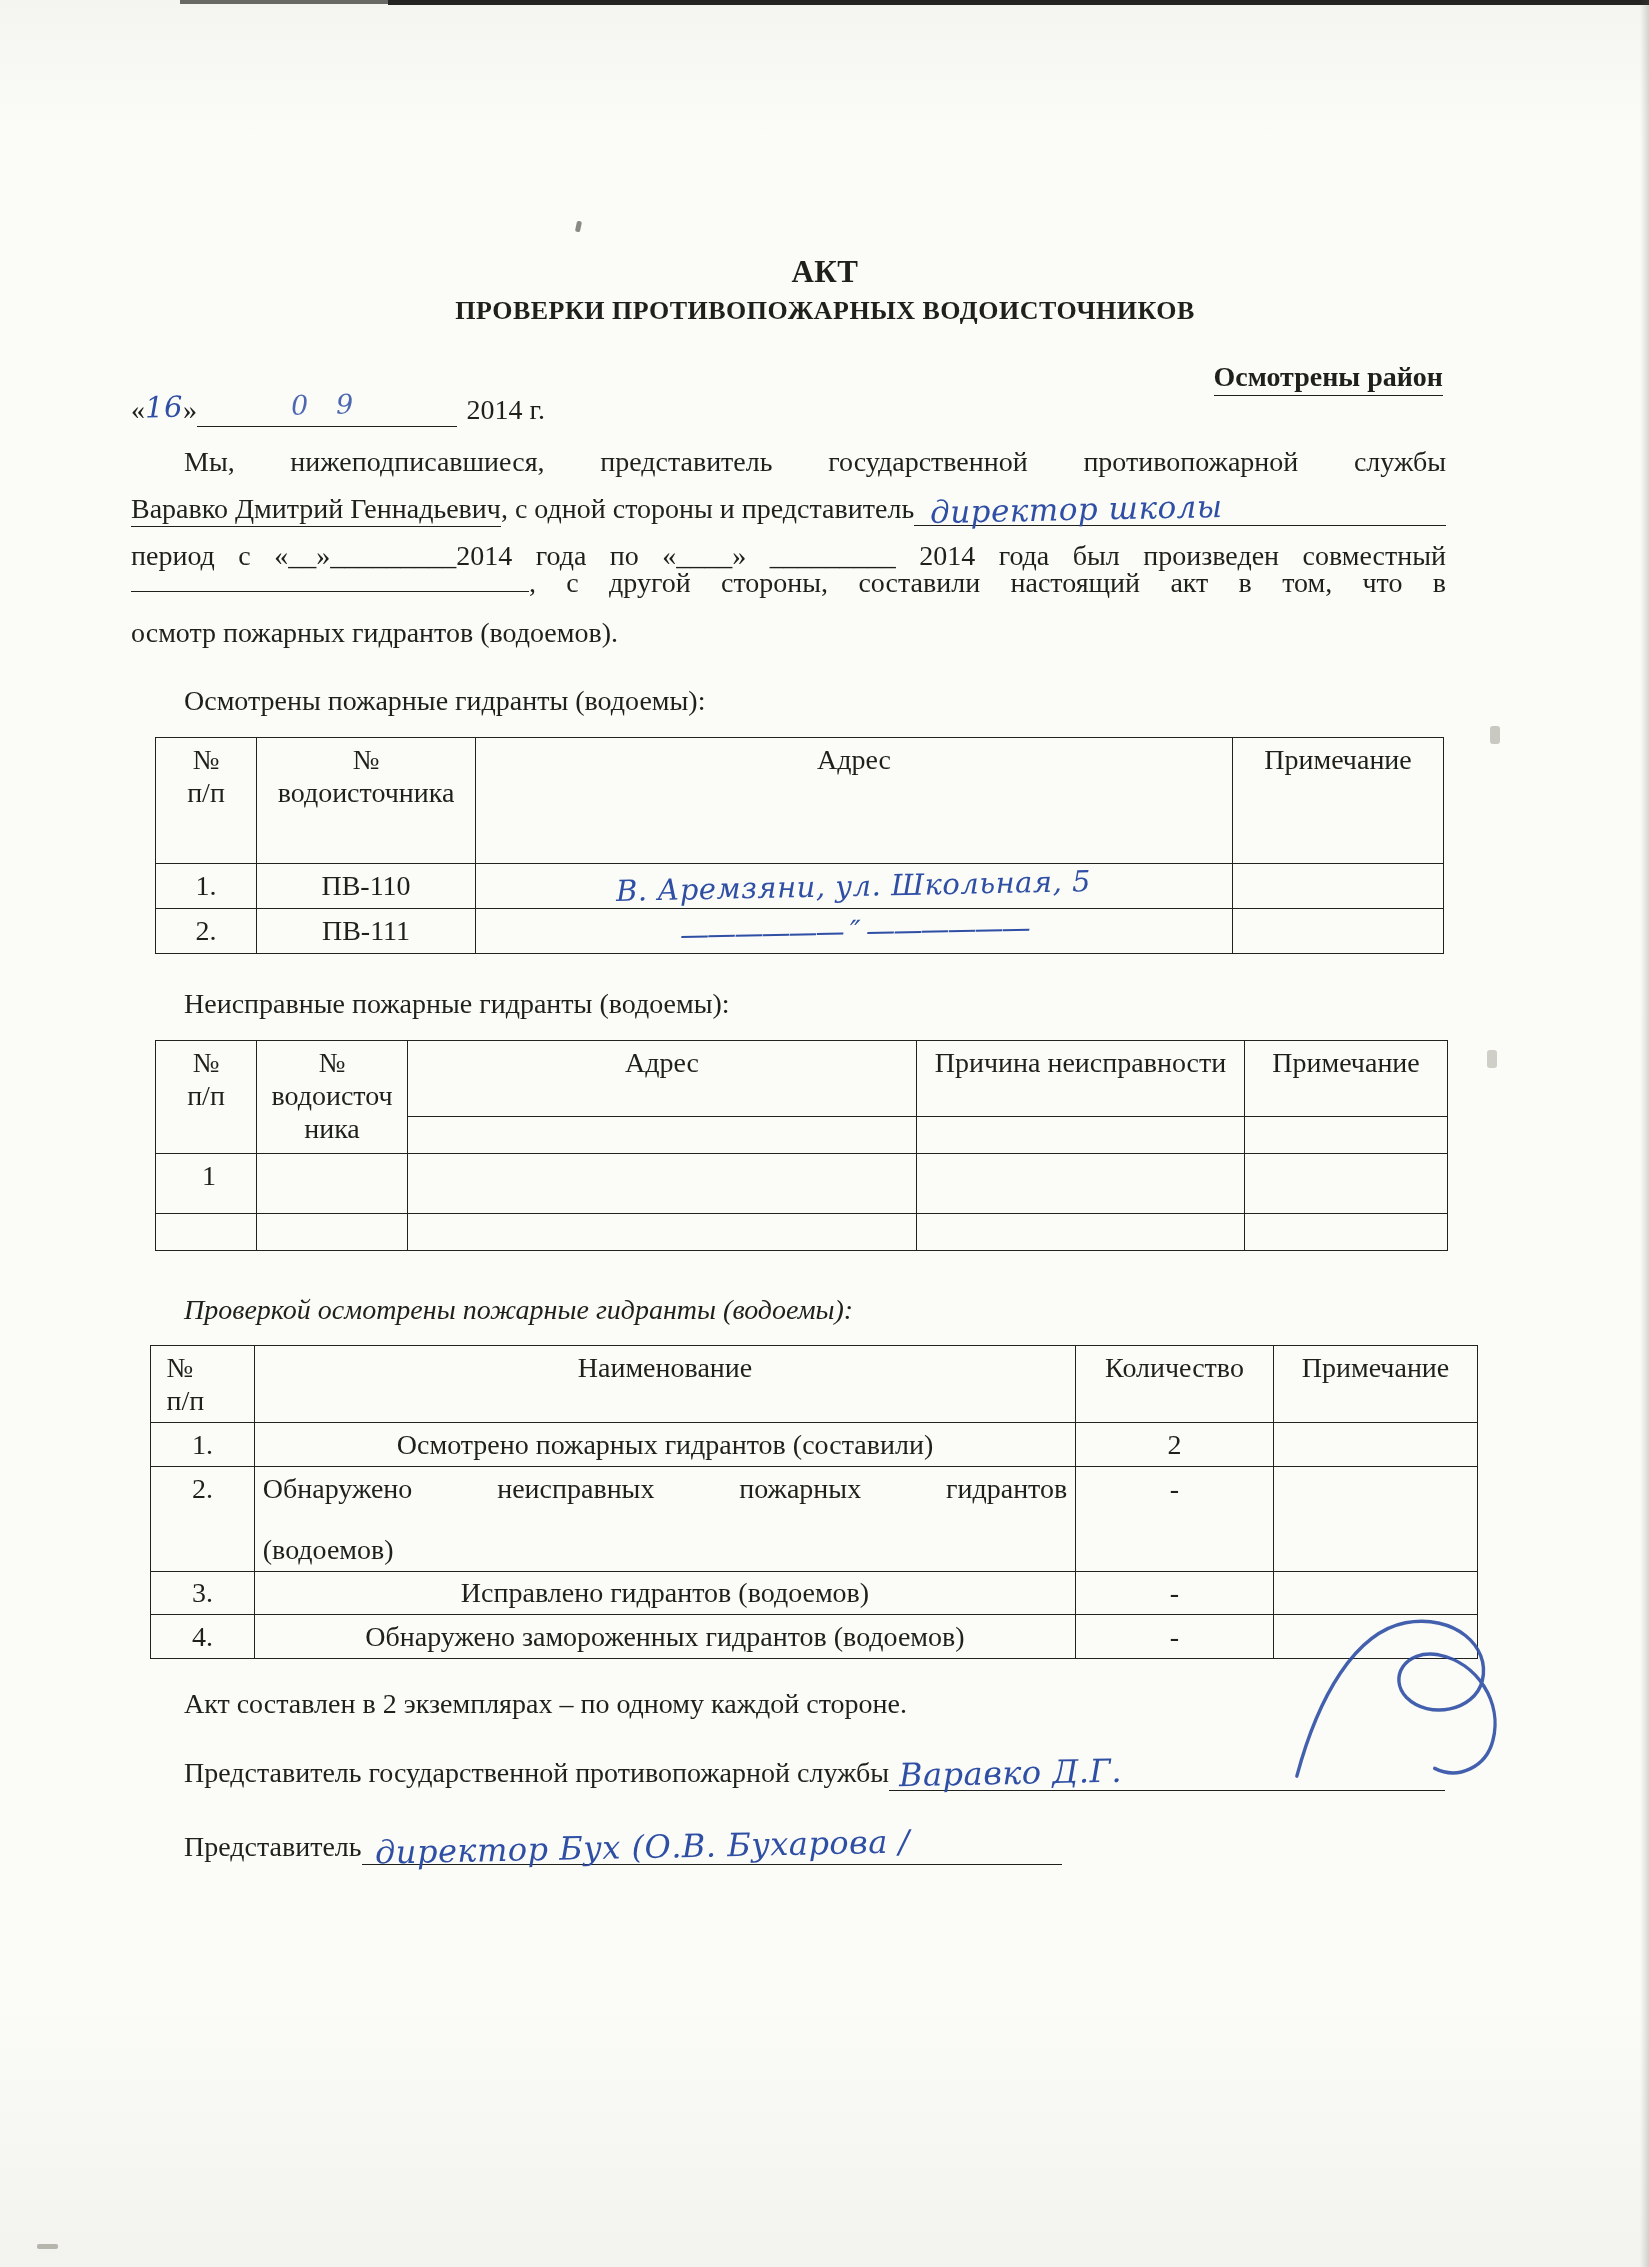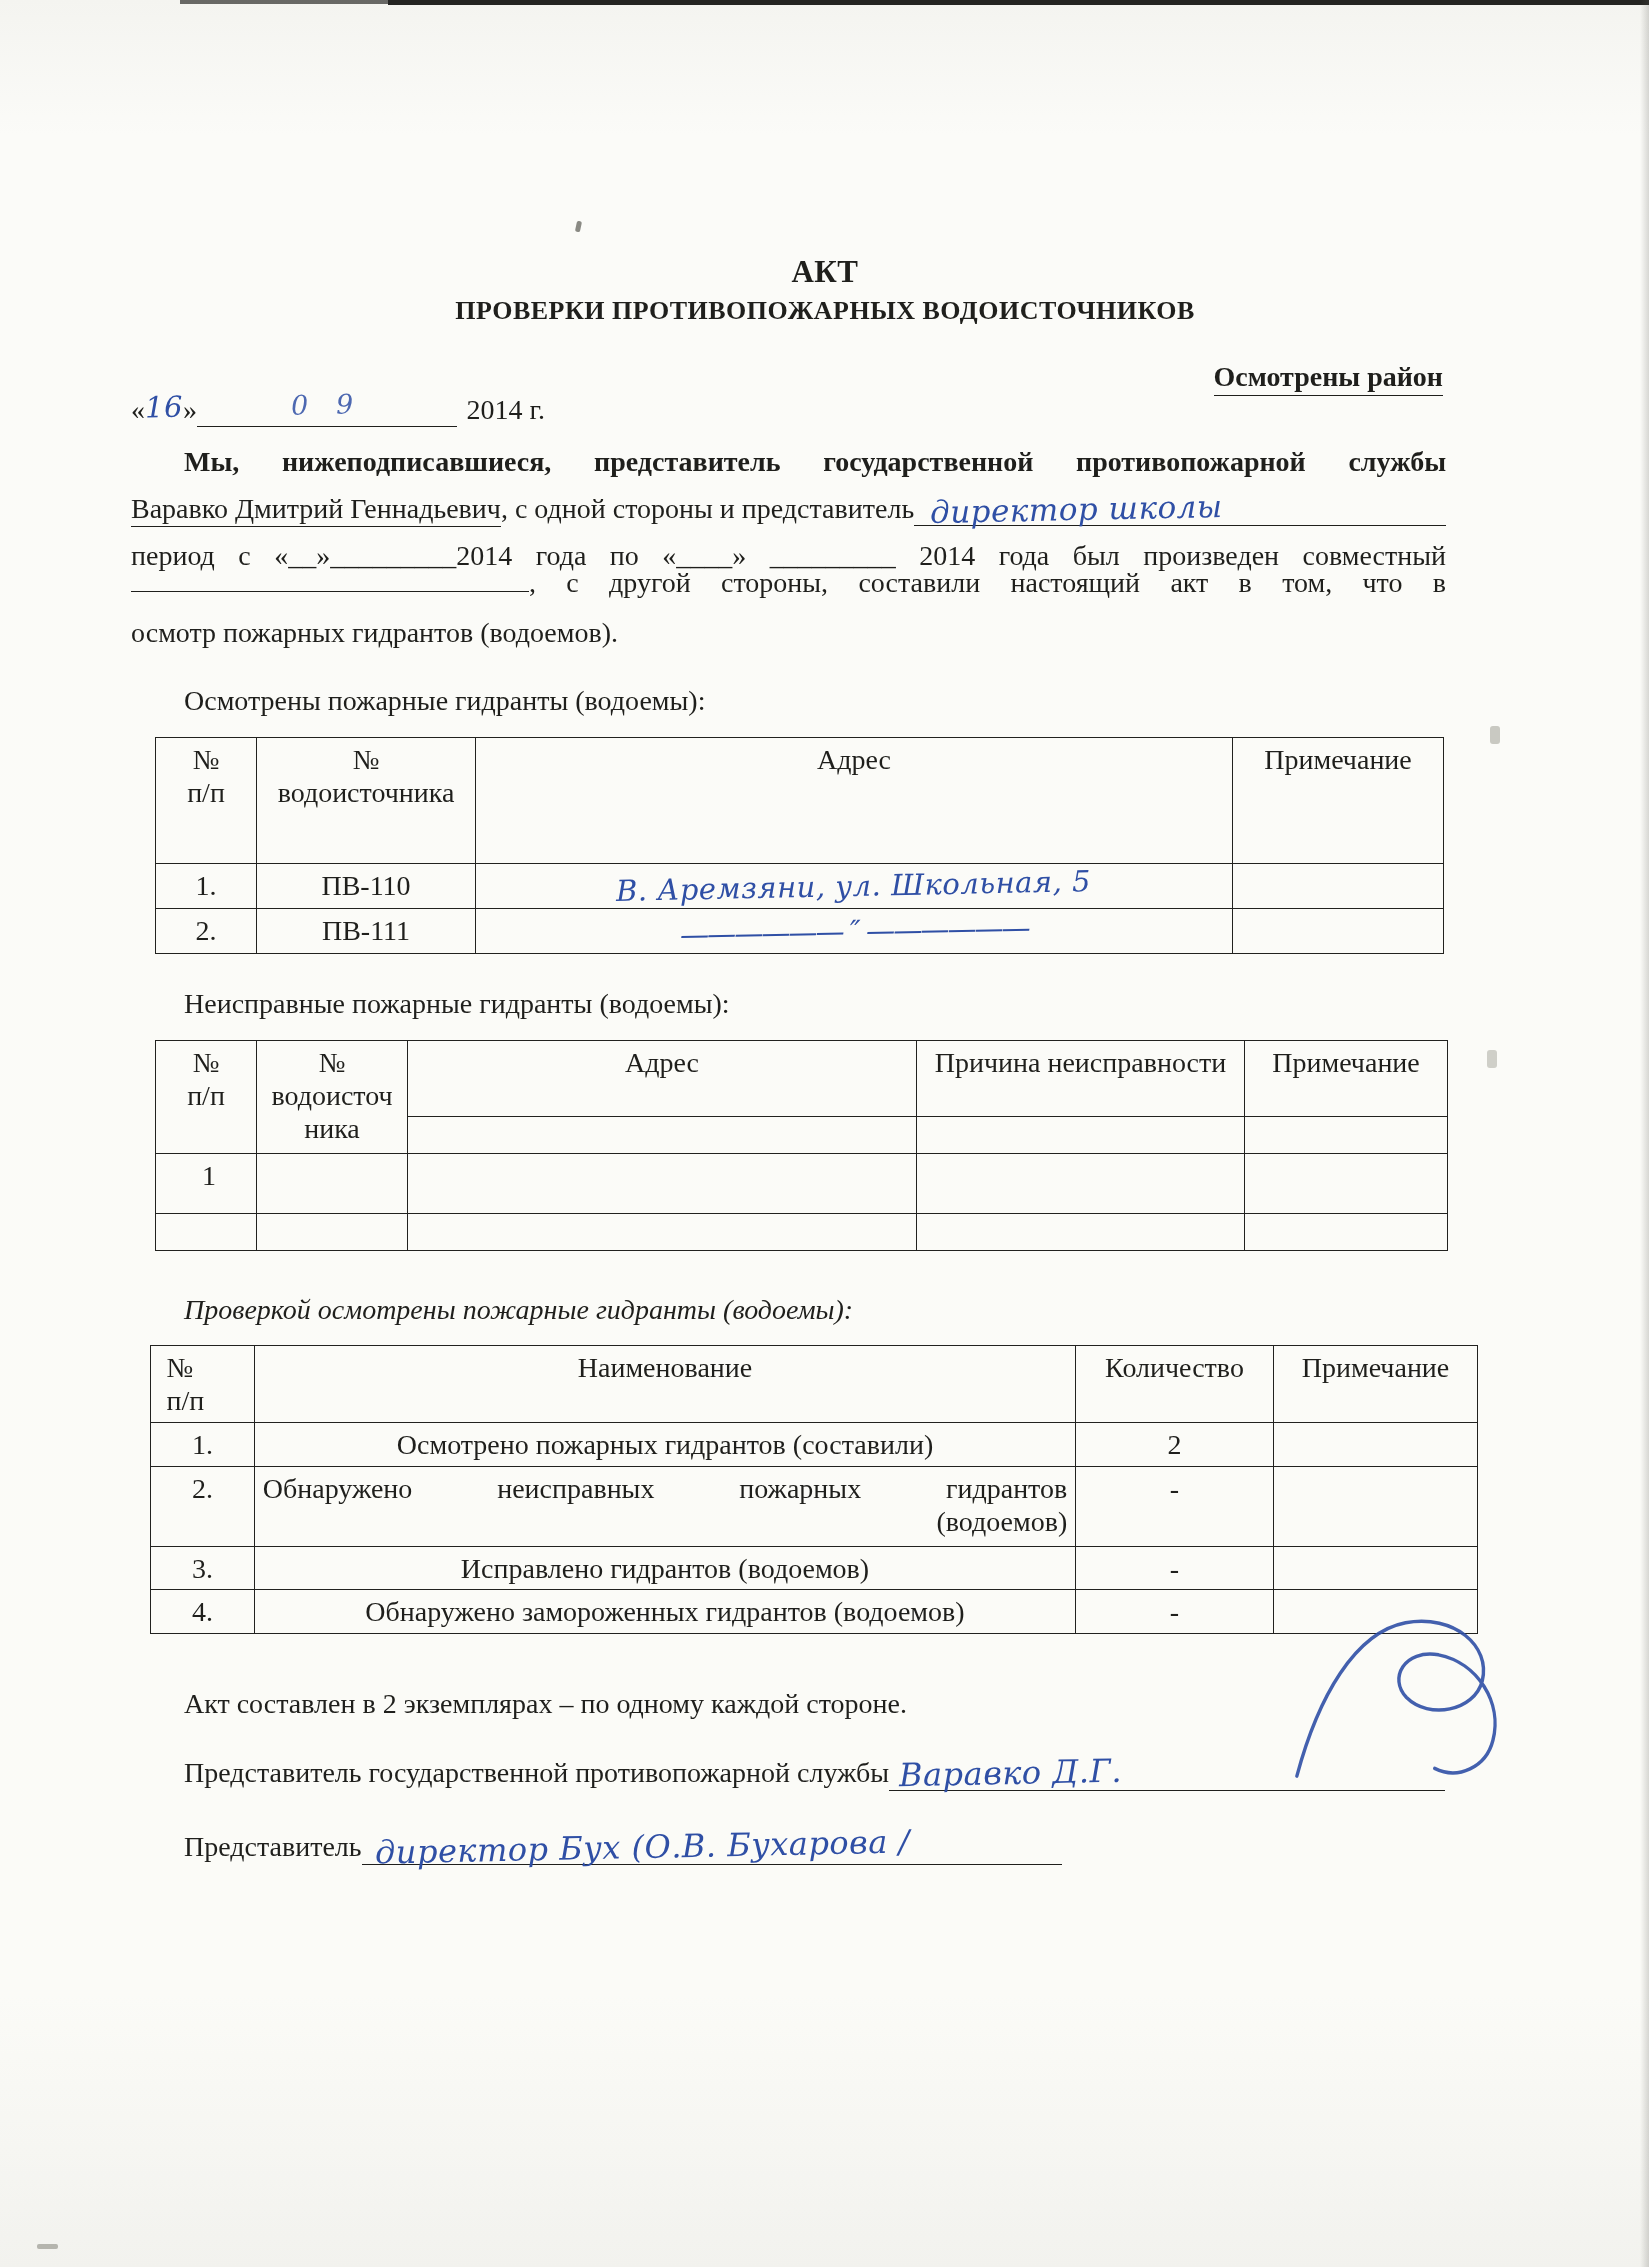--- a/index.html
+++ b/index.html
@@ -75,21 +75,21 @@
     text-align: center;
     padding: 4.9px 7.8px;
   }
   .pre { white-space: pre-line; }
   .wrapany { overflow-wrap: anywhere; word-break: break-word; }
   td.mid { vertical-align: middle; padding-top: 1.9px; padding-bottom: 1.9px; }
   td.left { text-align: left; padding-left: 17.5px; }
   td.addr { text-align: left; padding-left: 13.6px; vertical-align: middle; }
   th.padx { padding-left: 43px; padding-right: 43px; }
   .name-l1 { text-align: justify; text-align-last: justify; }
-  .name-l2 { text-align: right; }
+  .name-l2 { text-align: left; margin-top: 28px; }
   td.qty { vertical-align: top; padding-top: 2.9px; }
 
   .closing { position: absolute; left: 184px; }
   .sigline { position: absolute; left: 184px; display: flex; align-items: baseline; }
   .sig1 { width: 1261px; }
   .sig2 { width: 878px; }
 
   .flourish { position: absolute; left: 1291px; top: 1613px; }
 </style>
 </head>
@@ -113,21 +113,21 @@
   <div class="region">Осмотрены район</div>
 
   <div class="dateline">
     <span>«</span>
       <span class="hand hand-day">16</span>
       <span>»</span>
     <span class="blank month-blank"><span class="hand hand-month">0 9</span></span>
     <span style="margin-left:9.7px;">2014 г.</span>
   </div>
 
-  <div class="jline" style="top:446px;text-indent:53px;font-weight:bold;">Мы, нижеподписавшиеся, представитель государственной противопожарной службы</div>
+  <div class="jline" style="top:446px;text-indent:53px;">Мы, нижеподписавшиеся, представитель государственной противопожарной службы</div>
   <div class="line" style="top:489px;">
     <span class="u">Варавко Дмитрий Геннадьевич</span>
     <span class="nowrap">, с одной стороны и представитель</span>
     <span class="fill"><span class="hand hand-lg" style="margin-left:15.5px;">директор  школы</span></span>
   </div>
   <div class="line" style="top:532px;">
     <span class="blank" style="width:398px;"></span>
     <span style="flex:1 1 auto;text-align:justify;text-align-last:justify;margin-top:35px;">, с другой стороны, составили настоящий акт в том, что в</span>
   </div>
   <div class="jline" style="top:540px;">период с «__»_________2014 года по «____» _________ 2014 года был произведен совместный</div>

